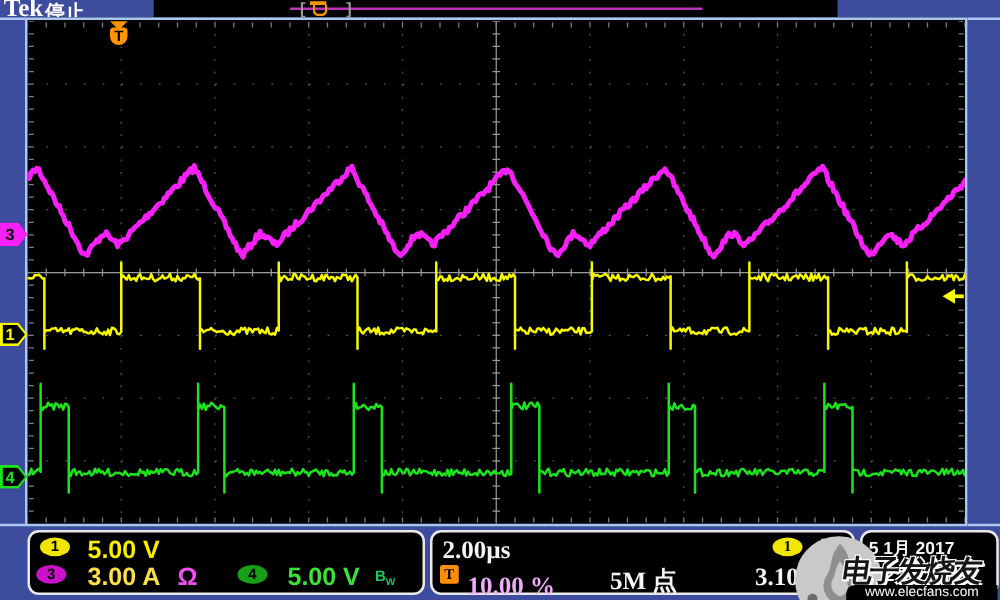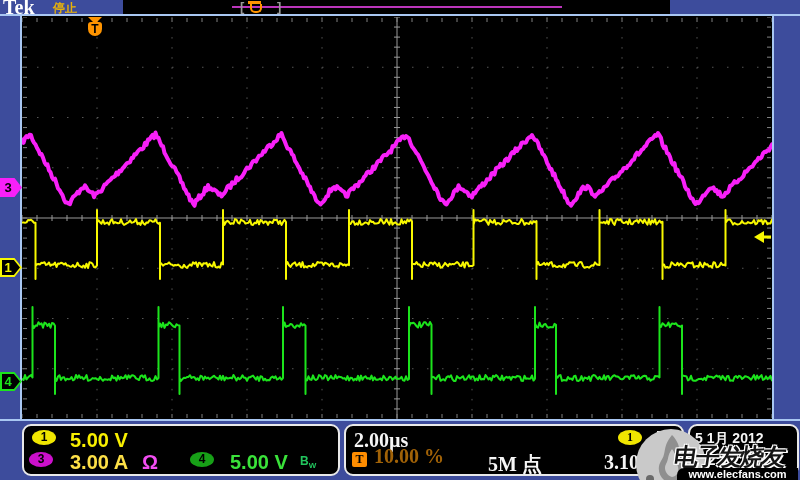--- a/index.html
+++ b/index.html
@@ -1,21 +1,21 @@
 <!DOCTYPE html>
 <html><head>
 <meta charset="utf-8">
 <style>
   html,body{margin:0;padding:0;}
   body{font-family:"Liberation Sans","DejaVu Sans",sans-serif;}
   #scope{position:relative;width:800px;height:480px;background:#3d4c9c;overflow:hidden;}
 
   
   .tek-logo{position:absolute;left:3px;top:-4px;color:#fff;font-family:"Liberation Serif","DejaVu Serif",serif;font-size:20px;font-weight:bold;}
-  .acq-status{position:absolute;left:53px;top:0px;color:#eab308;font-size:12px;font-weight:bold;}
+  .acq-status{position:absolute;left:36px;top:0px;color:#ffffff;font-size:16px;font-weight:bold;}
   .record-strip{position:absolute;left:123px;top:0;width:547px;height:14px;background:#000;}
   .record-line{position:absolute;left:109px;top:6px;width:330px;height:2px;background:#bb35bb;}
   .bracket{position:absolute;top:-1px;color:#9a9a9a;font-size:13px;font-weight:bold;}
   .rv-t-top{position:absolute;left:125px;top:1px;width:13px;height:3px;background:#ff9400;}
   .rv-t-u{position:absolute;left:127px;top:4px;width:8px;height:7px;border:2px solid #ff9400;border-top:none;border-radius:0 0 5px 5px;}
 
   
   .h-border{position:absolute;left:0;width:800px;height:2px;background:#a9c7f2;}
   .grat-frame{position:absolute;left:20px;top:14px;width:750px;height:403px;background:#000;border:2px solid #a9c7f2;}
   #wave-svg{position:absolute;left:22px;top:17px;width:750px;height:402px;}
@@ -35,21 +35,21 @@
   .badge{position:absolute;width:24px;height:15px;border-radius:50%;color:#000;font-size:12px;font-weight:bold;text-align:center;line-height:15px;}
   .stext{position:absolute;font-size:20px;font-weight:bold;white-space:pre;}
   .tbadge{position:absolute;width:15px;height:15px;background:#ff8d00;color:#000;font-size:12px;font-weight:bold;text-align:center;line-height:15px;border-radius:2px;}
   .bw{font-size:12px;}
   .bw sub{font-size:8px;}
 
   
   .wm-circle{position:absolute;left:636px;top:429px;width:70px;height:70px;border-radius:50%;background:#c9c9c9;z-index:10;}
   .wm-text{position:absolute;left:674px;top:441px;width:130px;z-index:11;font-size:24px;font-weight:bold;color:#161616;letter-spacing:-2px;transform:skewX(-8deg);
     text-shadow:-1px -1px 0 #fff,1px -1px 0 #fff,-1px 1px 0 #fff,1px 1px 0 #fff,2px 1px 0 #fff;}
-  .wm-url{position:absolute;left:677px;top:468px;width:121px;height:13px;background:#000;border-radius:7px 0 0 0;z-index:11;color:#fff;font-size:11px;font-weight:bold;text-align:center;line-height:13px;}
+  .wm-url{position:absolute;left:677px;top:468px;width:121px;height:13px;background:#000;border-radius:7px 0 0 0;z-index:11;color:#fff;font-size:11px;font-weight:normal;text-align:center;line-height:13px;}
 </style>
 </head>
 <body>
 
 <div id="scope">
 
   <div class="tek-logo">Tek</div>
   <div class="acq-status">停止</div>
   <div class="record-strip">
     <div class="record-line"></div>
@@ -390,27 +390,27 @@
     <div class="stext bw" style="left:276px;top:28px;color:#22c55e;"><span>B</span><sub>W</sub></div>
   </div>
 
   <div class="sbox" style="left:344px;width:336px;font-family:Liberation Serif, serif;">
     <div class="stext" style="left:8px;top:3px;color:#f5f5f5;">2.00µs</div>
     <div class="badge" style="left:272px;top:4px;background:#f0e600;">1</div>
     <svg style="position:absolute;left:304px;top:2px;" width="17" height="17">
       <path d="M2,14 L8,14 L8,4 L14,4" stroke="#f5f5f5" stroke-width="2" fill="none"></path>
     </svg>
     <div class="tbadge" style="left:6px;top:26px;">T</div>
-    <div class="stext" style="left:28px;top:19px;color:#a16207;">10.00 %</div>
+    <div class="stext" style="left:28px;top:32px;color:#f0abfc;">10.00 %</div>
     <div class="stext" style="left:142px;top:25px;color:#f5f5f5;">5M 点</div>
     <div class="stext" style="left:258px;top:25px;color:#f5f5f5;">3.10 V</div>
   </div>
 
   <div class="sbox" style="left:688px;width:107px;">
-    <div class="stext" style="left:5px;top:4px;color:#f5f5f5;font-size:14px;">5 1月 2012</div>
+    <div class="stext" style="left:5px;top:4px;color:#f5f5f5;font-size:14px;">5 1月 2017</div>
     <div class="stext" style="left:10px;top:26px;color:#f5f5f5;font-size:14px;">12:2</div>
   </div>
 
   <div class="wm-circle">
     <svg width="70" height="70">
       <path d="M36 6 C26 18 31 24 25 32 C19 42 26 53 36 55 C47 53 52 43 47 32 C42 24 46 16 36 6 Z" fill="#8f8f8f"></path>
       <path d="M36 20 C31 27 33 30 30 35 C27 40 31 47 36 48 C42 47 44 41 41 35 C39 30 41 26 36 20 Z" fill="#c9c9c9"></path>
       <circle cx="14" cy="50" r="4" fill="#6a6a6a"></circle>
       <circle cx="27" cy="61" r="4" fill="#6a6a6a"></circle>
       <line x1="14" y1="50" x2="27" y2="61" stroke="#6a6a6a" stroke-width="2"></line>

